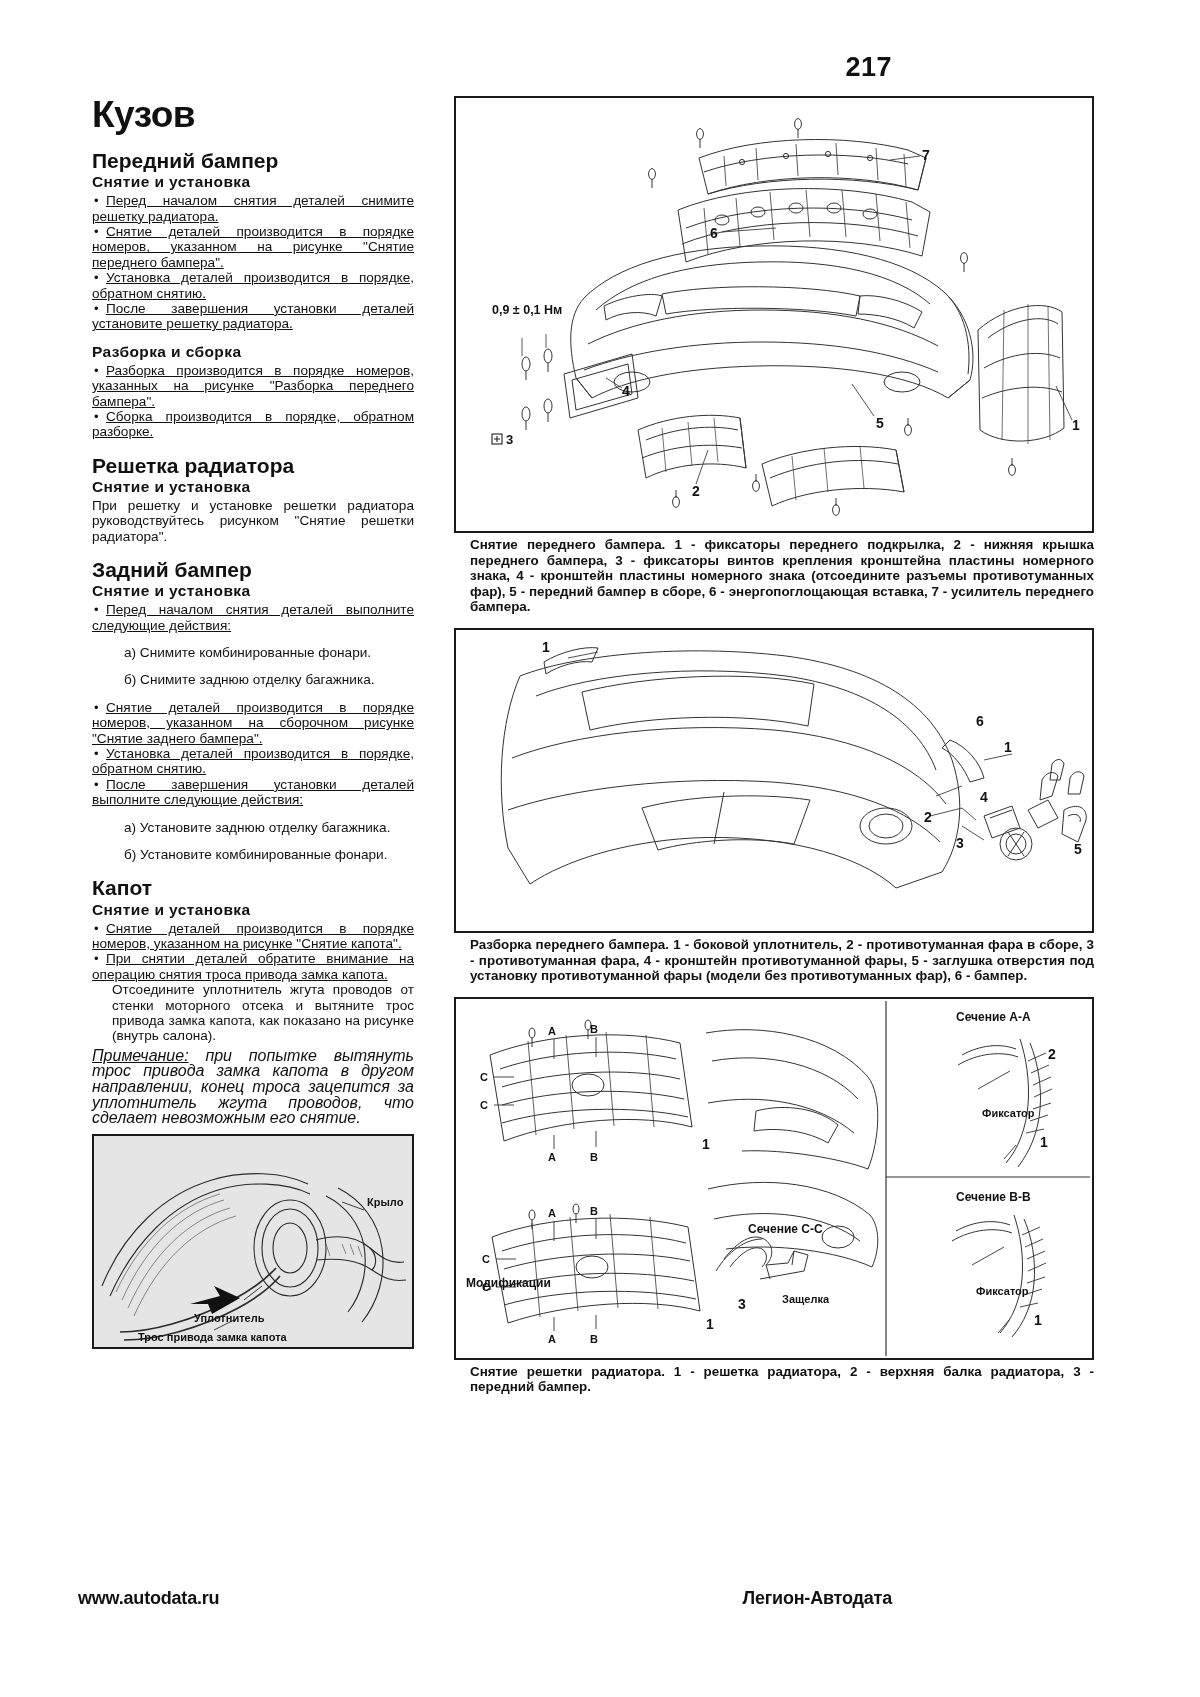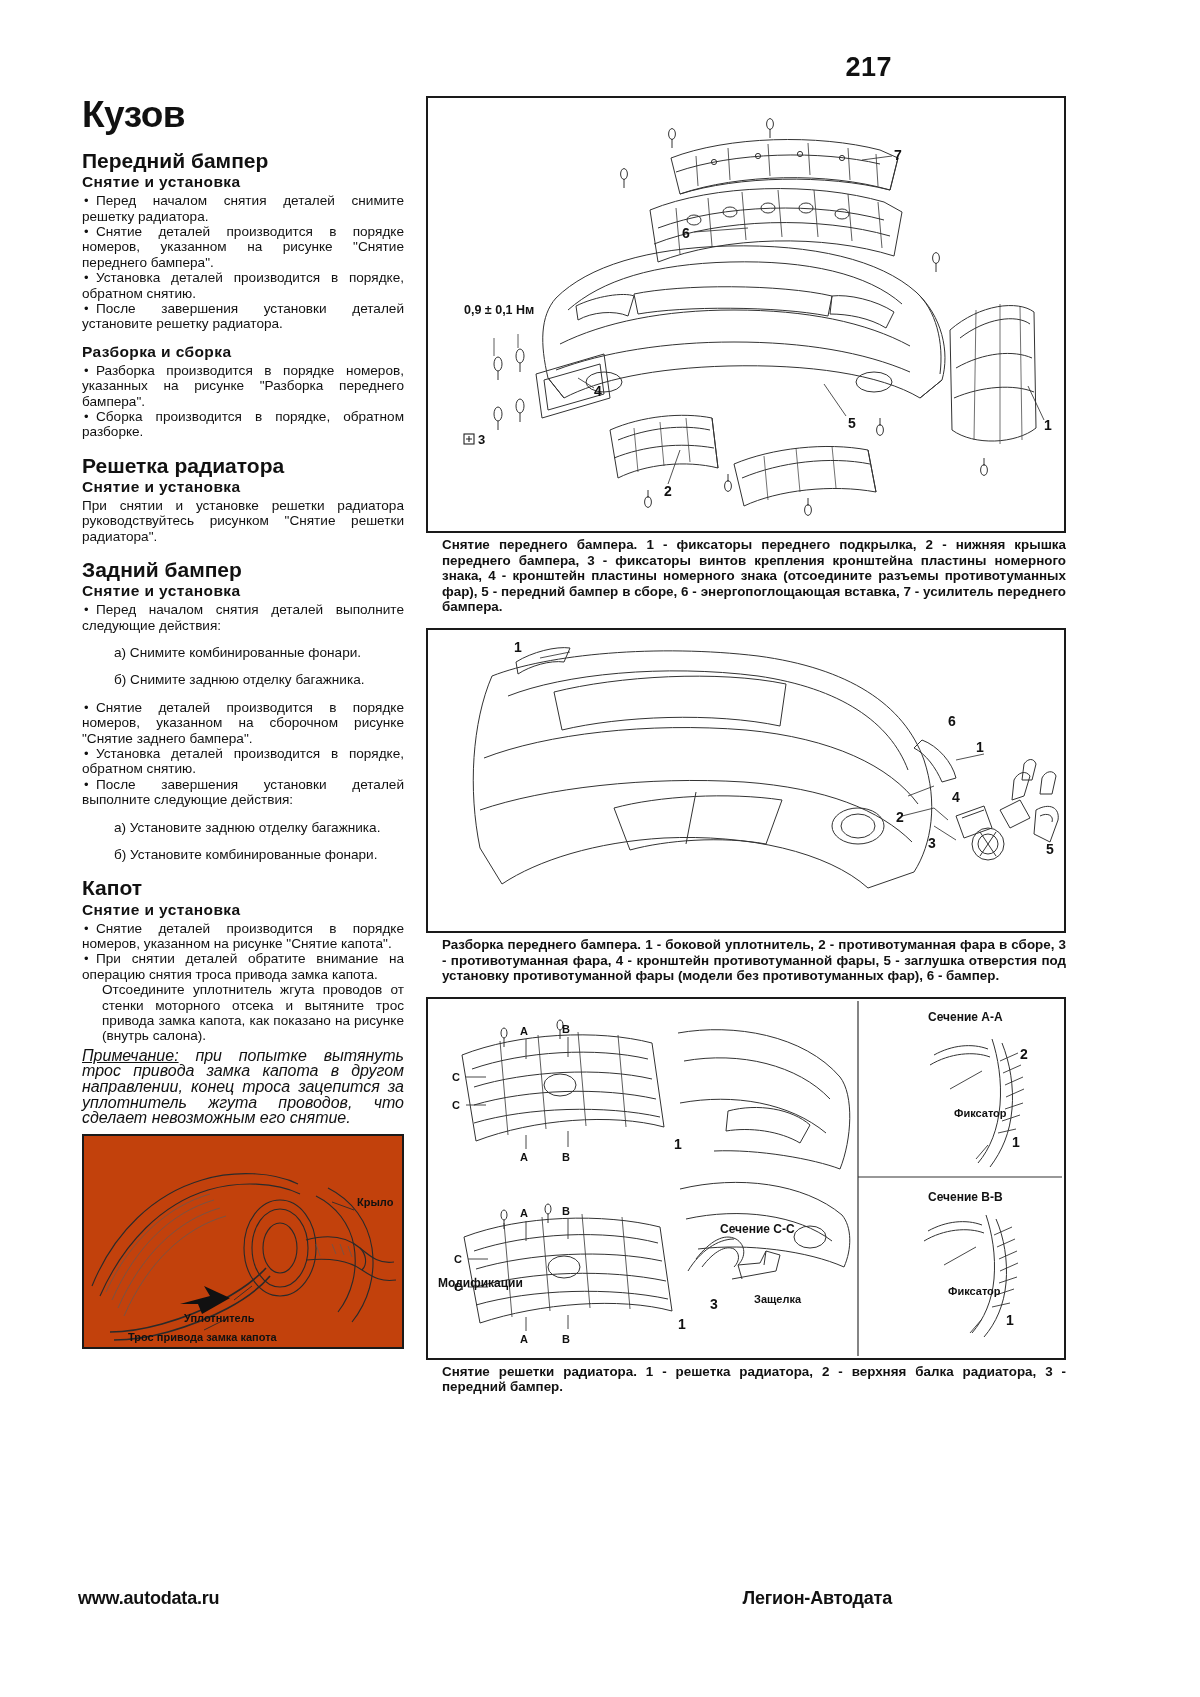--- a/index.html
+++ b/index.html
@@ -15,23 +15,23 @@
   .page { position:relative; width:956px; height:1697px; padding:0; }
 
   
   .page-number{
     position:absolute; right:64px; top:52px;
     font-size:27px; font-weight:bold; letter-spacing:.5px;
   }
 
   
   .content{
-    position:absolute; left:82px; top:96px;
+    position:absolute; left:92px; top:96px;
     width:1045px; height:1450px;
-    display:flex; gap:22px;
+    display:flex; gap:40px;
   }
   .col-left{ width:322px; flex:0 0 322px; }
   .col-right{ width:640px; flex:0 0 640px; }
 
   
   h1.chapter{
     font-size:37px; font-weight:bold; margin:0 0 16px 0;
     letter-spacing:-.5px; line-height:1;
   }
   h2.section{
@@ -44,20 +44,21 @@
     letter-spacing:.4px;
   }
   p.body{
     font-size:13.6px; line-height:15.4px; margin:0 0 0 0;
     text-align:justify; hyphens:none;
   }
   p.bullet{
     font-size:13.6px; line-height:15.4px; margin:0;
     text-align:justify; text-indent:0;
     padding-left:0;
+    text-decoration:underline;
   }
   p.bullet::before{
     content:"\2022"; display:inline-block; width:12px;
     margin-left:2px; font-size:13px;
   }
   p.sub-item{
     font-size:13.6px; line-height:15.4px; margin:12px;
     text-align:justify; padding-left:20px; text-indent:0;
   }
   p.indent{
@@ -76,21 +77,21 @@
   .fig-caption{
     font-size:13.4px; line-height:15.6px; font-weight:bold;
     margin:4px 0 13px 16px; text-align:justify;
   }
   .svgfig{ display:block; width:100%; height:100%; }
   .lbl{ font-family:"Liberation Sans", sans-serif; font-weight:bold; }
 
   
   .hood-fig{
     border:2px solid #1a1a1a; width:322px; height:215px;
-    position:relative; overflow:hidden; margin-top:8px; background:#c2410c;
+    position:relative; overflow:hidden; margin-top:8px; background:#e5e5e5;
   }
 
   
   .footer{
     position:absolute; left:78px; right:64px; bottom:88px;
     display:flex; justify-content:space-between; align-items:flex-end;
   }
   .footer .url{ font-size:18px; font-weight:bold; letter-spacing:-.2px; }
   .footer .brand{ font-size:18px; font-weight:bold; letter-spacing:-.2px; }
 </style>
@@ -113,21 +114,21 @@
       <p class="bullet">Снятие деталей производится в порядке номеров, указанном на рисунке "Снятие переднего бампера".</p>
       <p class="bullet">Установка деталей производится в порядке, обратном снятию.</p>
       <p class="bullet">После завершения установки деталей установите решетку радиатора.</p>
       <div class="gap"></div>
       <h3 class="sub">Разборка и сборка</h3>
       <p class="bullet">Разборка производится в порядке номеров, указанных на рисунке "Разборка переднего бампера".</p>
       <p class="bullet">Сборка производится в порядке, обратном разборке.</p>
 
       <h2 class="section">Решетка радиатора</h2>
       <h3 class="sub">Снятие и установка</h3>
-      <p class="body">При снятии и установке решетки радиатора руководствуйтесь рисунком "Снятие решетки радиатора".</p>
+      <p class="body">При решетку и установке решетки радиатора руководствуйтесь рисунком "Снятие решетки радиатора".</p>
 
       <h2 class="section">Задний бампер</h2>
       <h3 class="sub">Снятие и установка</h3>
       <p class="bullet">Перед началом снятия деталей выполните следующие действия:</p>
       <p class="sub-item">а) Снимите комбинированные фонари.</p>
       <p class="sub-item">б) Снимите заднюю отделку багажника.</p>
       <p class="bullet">Снятие деталей производится в порядке номеров, указанном на сборочном рисунке "Снятие заднего бампера".</p>
       <p class="bullet">Установка деталей производится в порядке, обратном снятию.</p>
       <p class="bullet">После завершения установки деталей выполните следующие действия:</p>
       <p class="sub-item">а) Установите заднюю отделку багажника.</p>

